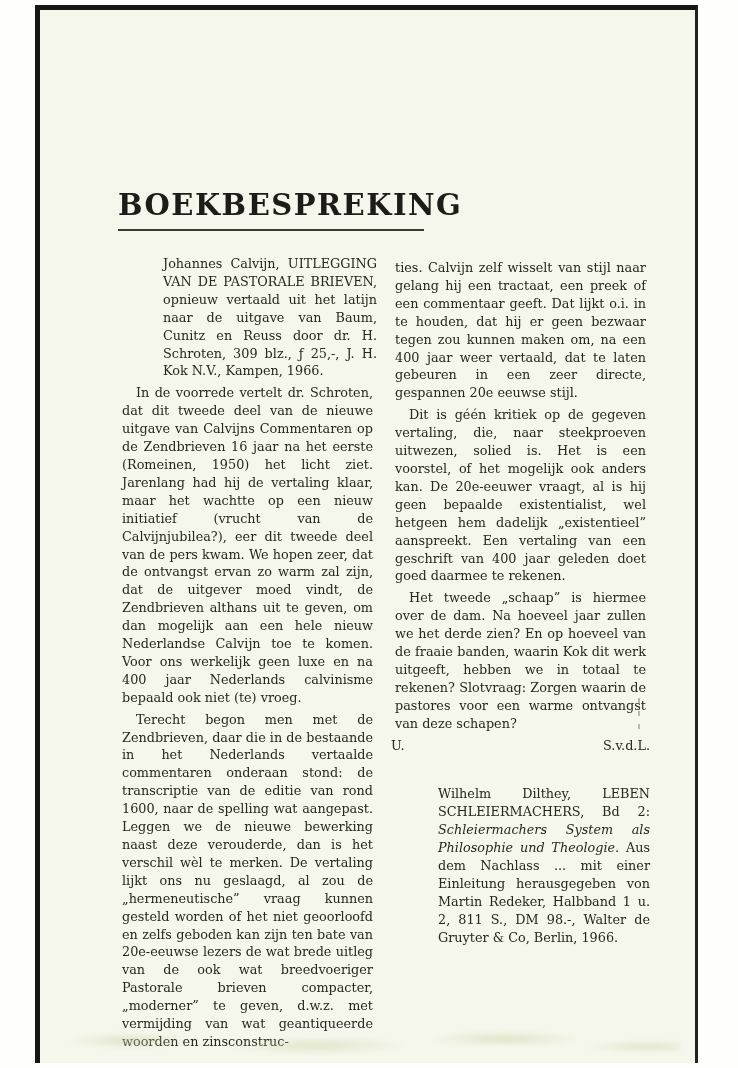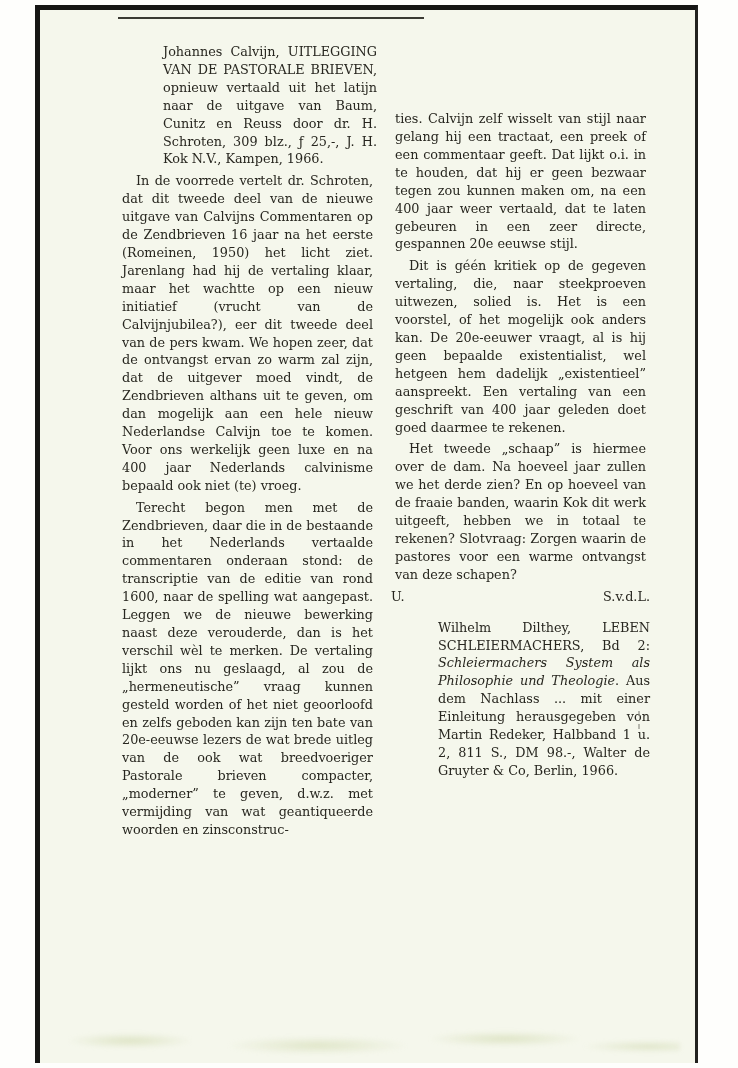--- a/index.html
+++ b/index.html
@@ -35,28 +35,27 @@
     width: 306px; height: 2px;
     background: #3b3b34;
     margin-top: 7px;
   }
   .columns {
     display: flex; gap: 14px;
     margin-top: 24px;
     font-size: 12.8px; line-height: 17.9px;
     color: #27261f;
     text-align: justify;
-    align-items: center;
   }
   .col { width: 259px; }
   .citation {
     margin: 0 0 0 45px;
     text-align: justify;
   }
-  .citation.second { margin-top: 13px; margin-left: 47px; }
+  .citation.second { margin-top: 31px; margin-left: 47px; }
   .para { margin: 4px; text-indent: 14px; }
   .para.no-indent { text-indent: 0; }
   .signature {
     display: flex; justify-content: space-between;
     margin-top: 1px;
   }
   i { font-style: italic; }
   .bleed {
     position: absolute; left: 15px; right: 15px; bottom: 4px; height: 48px;
     background:
@@ -75,20 +74,21 @@
     opacity: .6;
   }
 </style>
 </head>
 <body>
 
 <div class="canvas">
   <div class="page">
     <div class="content">
 
+      <h1 class="page-title">BOEKBESPREKING</h1>
       <div class="title-rule"></div>
 
       <div class="columns">
 
         <div class="col">
           <p class="citation">Johannes Calvijn, UITLEGGING VAN DE PASTORALE BRIEVEN, opnieuw vertaald uit het latijn naar de uitgave van Baum, Cunitz en Reuss door dr. H. Schroten, 309 blz., ƒ 25,-, J. H. Kok N.V., Kampen, 1966.</p>
           <p class="para">In de voorrede vertelt dr. Schroten, dat dit tweede deel van de nieuwe uitgave van Calvijns Commentaren op de Zendbrieven 16 jaar na het eerste (Romeinen, 1950) het licht ziet. Jarenlang had hij de vertaling klaar, maar het wachtte op een nieuw initiatief (vrucht van de Calvijnjubilea?), eer dit tweede deel van de pers kwam. We hopen zeer, dat de ontvangst ervan zo warm zal zijn, dat de uitgever moed vindt, de Zendbrieven althans uit te geven, om dan mogelijk aan een hele nieuw Nederlandse Calvijn toe te komen. Voor ons werkelijk geen luxe en na 400 jaar Nederlands calvinisme bepaald ook niet (te) vroeg.</p>
           <p class="para">Terecht begon men met de Zendbrieven, daar die in de bestaande in het Nederlands vertaalde commentaren onderaan stond: de transcriptie van de editie van rond 1600, naar de spelling wat aangepast. Leggen we de nieuwe bewerking naast deze verouderde, dan is het verschil wèl te merken. De vertaling lijkt ons nu geslaagd, al zou de „hermeneutische” vraag kunnen gesteld worden of het niet geoorloofd en zelfs geboden kan zijn ten bate van 20e-eeuwse lezers de wat brede uitleg van de ook wat breedvoeriger Pastorale brieven compacter, „moderner” te geven, d.w.z. met vermijding van wat geantiqueerde woorden en zinsconstruc-</p>
         </div>
 

